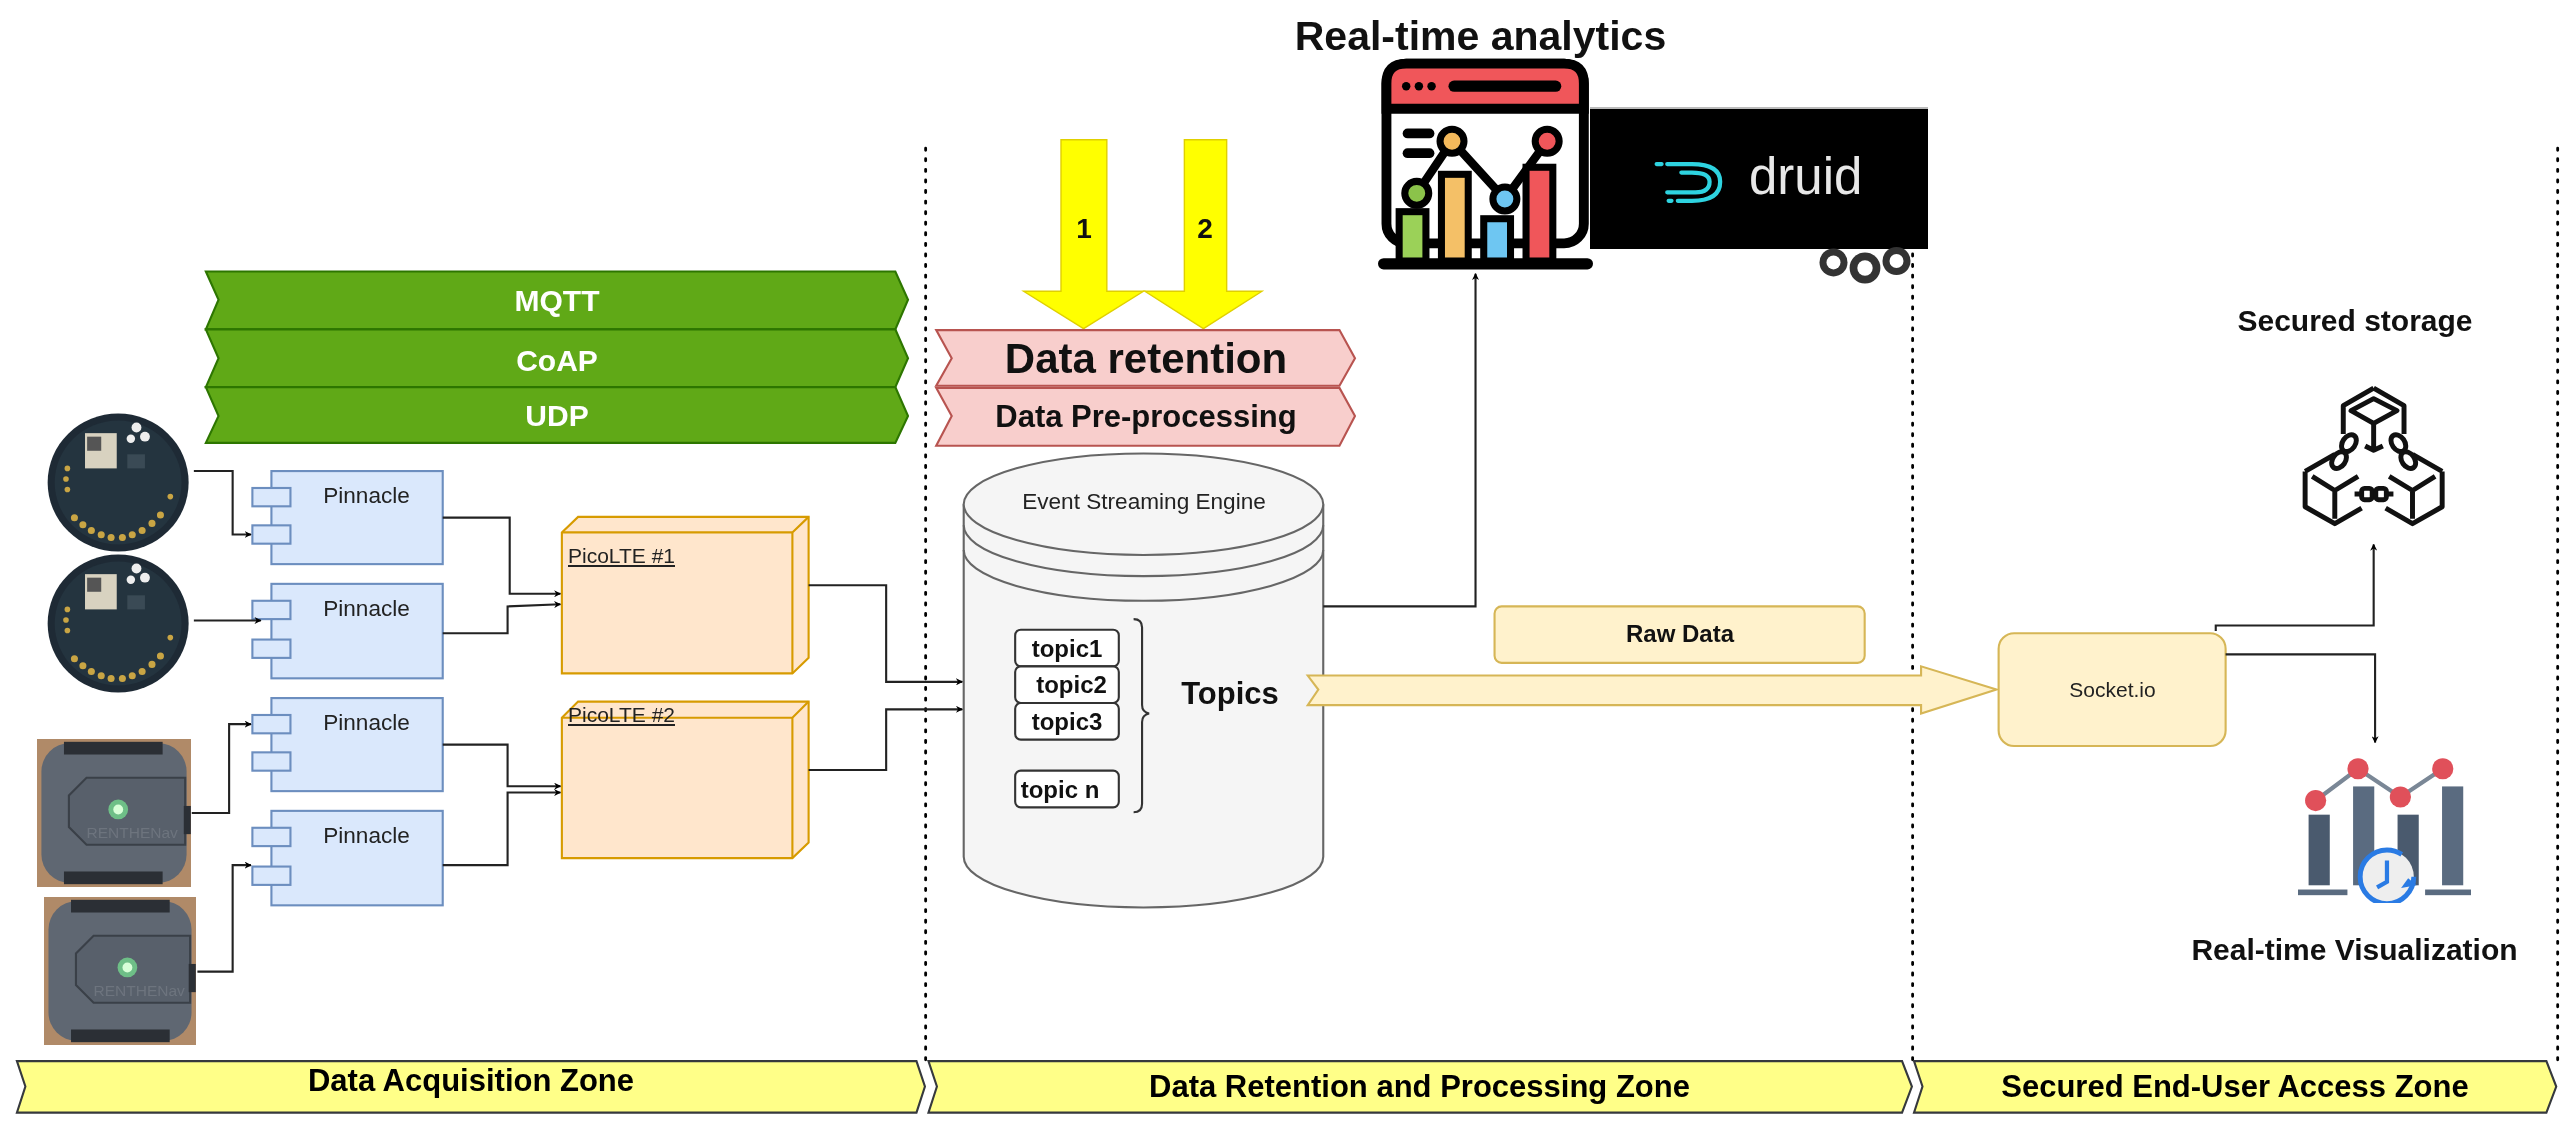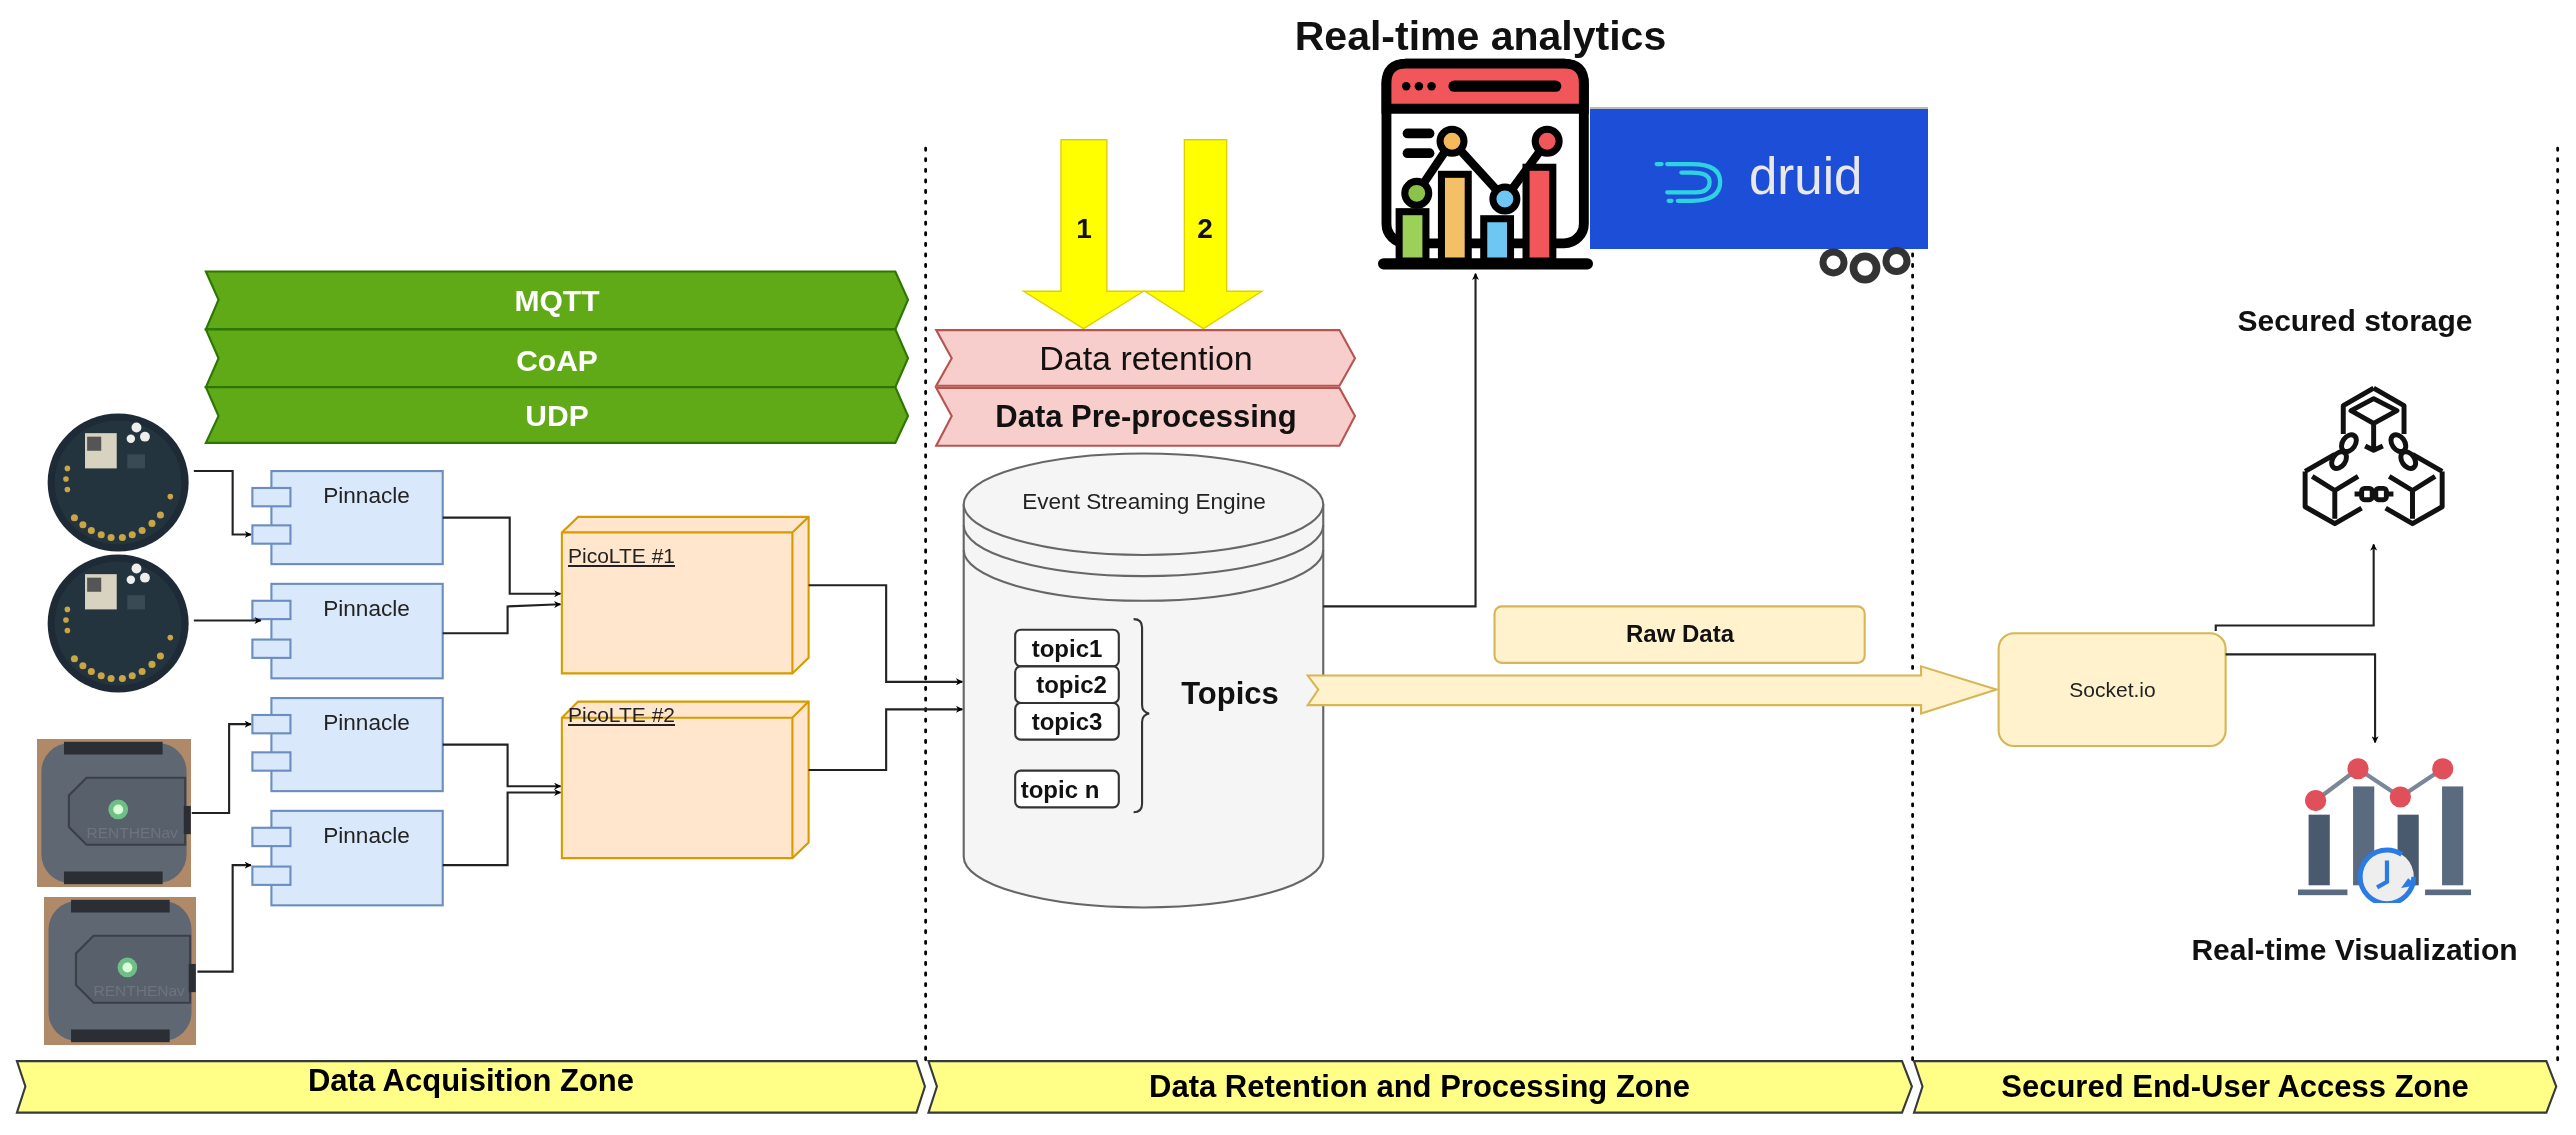--- a/index.html
+++ b/index.html
@@ -200,21 +200,21 @@
     <rect x="38" y="4" width="140" height="18" fill="#2b2f35"></rect>
     <rect x="38" y="188" width="140" height="18" fill="#2b2f35"></rect>
     <path d="M70,55 L207,55 L207,150 L70,150 L45,125 L45,80 Z" fill="#58606b" stroke="#3a4048" stroke-width="3"></path>
     <circle cx="118" cy="100" r="14" fill="#7dff9a" opacity="0.6"></circle>
     <circle cx="118" cy="100" r="7" fill="#d8ffd8"></circle>
     <text x="70" y="140" font-size="22" fill="#6d747e">RENTHENav</text>
     <rect x="205" y="95" width="10" height="40" fill="#2b2f35"></rect>
   </svg>
 </div>
 
-<div class="abs" style="left:1590px;top:107px;width:338px;height:140px;background:#1d4ed8;border-top:2.1px solid #bbb;">
+<div class="abs" style="left:1590px;top:107px;width:338px;height:140px;background:#000000;border-top:2.1px solid #bbb;">
   <svg class="abs" style="left:63px;top:41px" width="92" height="60" viewBox="0 0 130 85">
     <path d="M5,20 L12,20 M20,20 L55,20 Q95,20 95,45 Q95,72 55,72 L35,72" fill="none" stroke="#2ed3e0" stroke-width="6" stroke-linecap="round"></path>
     <path d="M40,32 L55,32 Q80,32 80,45 Q80,60 60,60 L20,60" fill="none" stroke="#2ed3e0" stroke-width="6" stroke-linecap="round"></path>
     <path d="M22,72 L26,72" stroke="#2ed3e0" stroke-width="6" stroke-linecap="round"></path>
   </svg>
   <div class="lbl" style="left:159px;top:32px;height:70px;font-size:51px;color:#e8e8e8;font-weight:300;">druid</div>
   <svg class="abs" style="left:222px;top:138px" width="113" height="49" viewBox="0 0 160 70">
     <g fill="#333">
       <circle cx="30" cy="22" r="20"></circle>
         <circle cx="75" cy="30" r="22"></circle>
@@ -285,21 +285,21 @@
 
 <div class="lbl" style="left:1255px;top:8.5px;width:451px;height:56px;font-size:41px;font-weight:bold;color:#111;">Real-time analytics</div>
 
 <div class="lbl" style="left:206px;top:273px;width:702px;height:56px;font-size:30px;font-weight:bold;color:#fff;">MQTT</div>
 <div class="lbl" style="left:206px;top:331px;width:702px;height:60px;font-size:30px;font-weight:bold;color:#fff;">CoAP</div>
 <div class="lbl" style="left:206px;top:388px;width:702px;height:55px;font-size:30px;font-weight:bold;color:#fff;">UDP</div>
 
 <div class="lbl" style="left:1061px;top:208px;width:46px;height:42px;font-size:28px;font-weight:bold;color:#111;">1</div>
 <div class="lbl" style="left:1184px;top:208px;width:42px;height:42px;font-size:28px;font-weight:bold;color:#111;">2</div>
 
-<div class="lbl" style="left:938px;top:331px;width:416px;height:55px;font-size:34px;font-weight:normal;color:#111;">Data retention</div>
+<div class="lbl" style="left:938px;top:331px;width:416px;height:55px;font-size:42px;font-weight:bold;color:#111;">Data retention</div>
 <div class="lbl" style="left:938px;top:389px;width:416px;height:56px;font-size:31px;font-weight:bold;color:#111;">Data Pre-processing</div>
 
 <div class="lbl" style="left:296px;top:478px;width:141px;height:35px;font-size:22.6px;color:#222;">Pinnacle</div>
 <div class="lbl" style="left:296px;top:591px;width:141px;height:35px;font-size:22.6px;color:#222;">Pinnacle</div>
 <div class="lbl" style="left:296px;top:705px;width:141px;height:35px;font-size:22.6px;color:#222;">Pinnacle</div>
 <div class="lbl" style="left:296px;top:818px;width:141px;height:35px;font-size:22.6px;color:#222;">Pinnacle</div>
 
 <div class="lbl" style="left:568px;top:539px;height:34px;font-size:21px;color:#222;text-decoration:underline;justify-content:flex-start;">PicoLTE #1</div>
 <div class="lbl" style="left:568px;top:698px;height:34px;font-size:21px;color:#222;text-decoration:underline;justify-content:flex-start;">PicoLTE #2</div>
 

